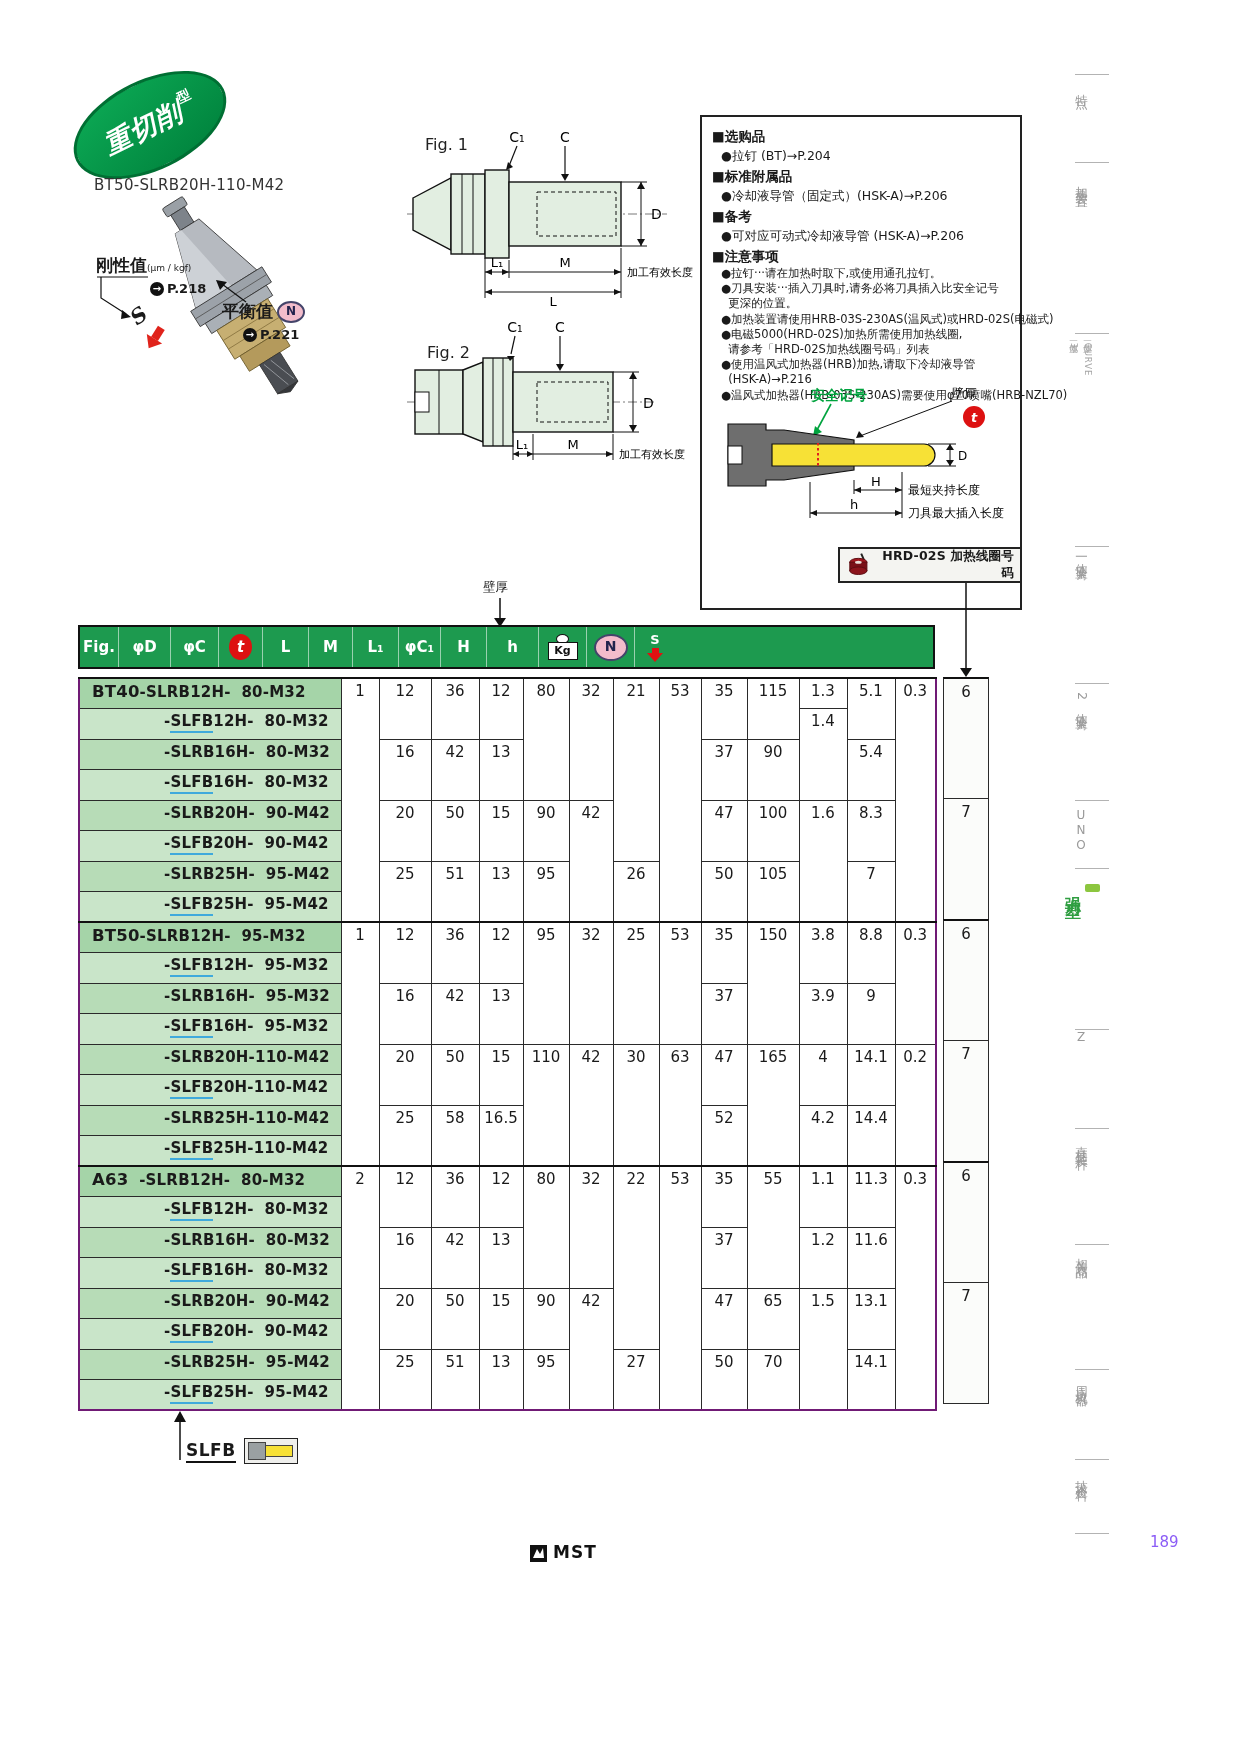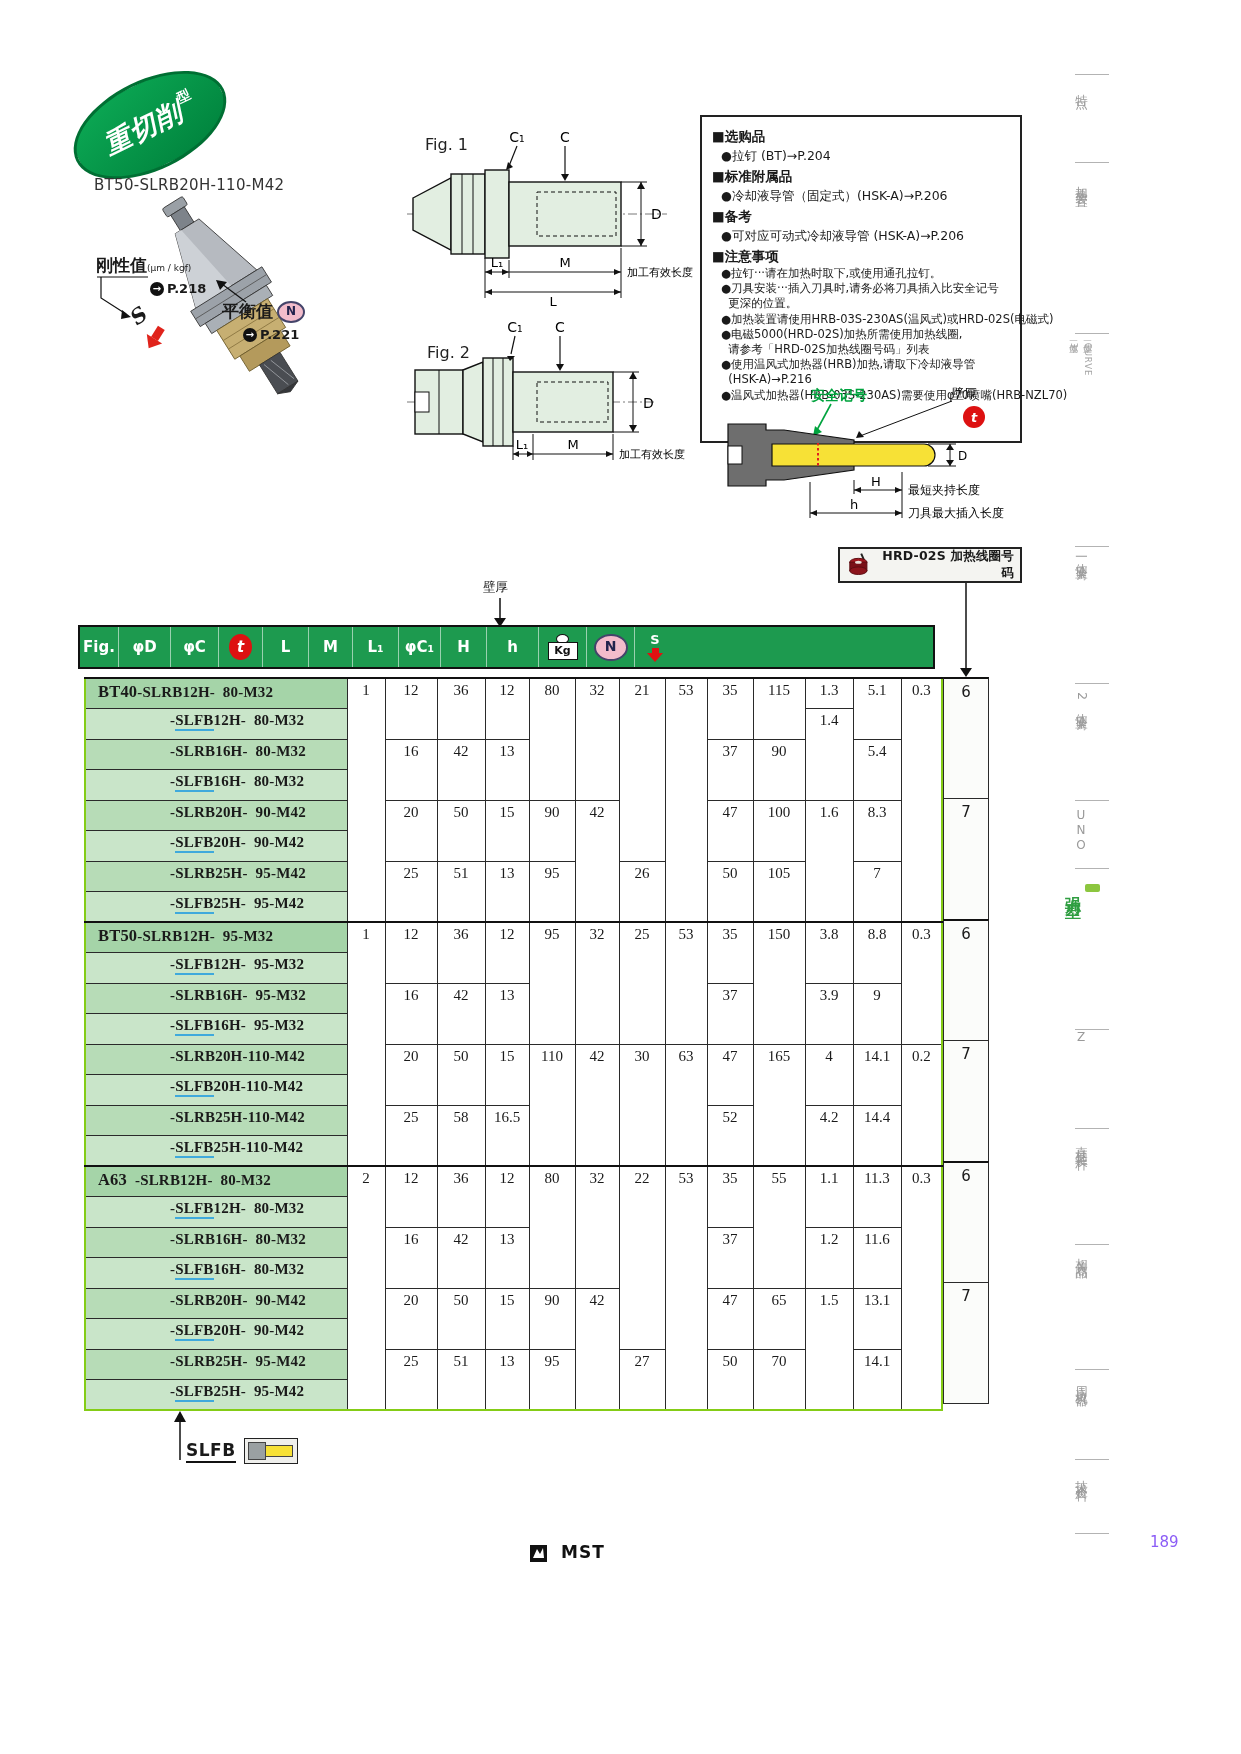--- a/index.html
+++ b/index.html
@@ -29,21 +29,21 @@
   .red-arrow{position:absolute;left:146px;top:326px;width:18px;transform:rotate(32deg);}
   .red-arrow .stem{display:block;width:8px;height:13px;background:#e0231b;margin:0 auto;}
   .red-arrow .head{display:block;width:0;height:0;border-left:9px solid transparent;
                    border-right:9px solid transparent;border-top:11px solid #e0231b;}
   .bal-label{position:absolute;left:222px;top:300px;display:flex;align-items:center;gap:4px;}
   .bal-label b{font-size:17px;}
   .nbadge-sm{display:inline-block;width:24px;height:18px;background:#f2bccb;border:2px solid #44446a;
              border-radius:50%;color:#23234d;font-size:12px;font-weight:bold;text-align:center;line-height:16px;}
 
   
-  .info-box{position:absolute;left:700px;top:115px;width:322px;height:328px;border:2px solid #222;
+  .info-box{position:absolute;left:700px;top:115px;width:322px;height:495px;border:2px solid #222;
             background:#fff;padding:8px 10px;box-sizing:border-box;}
   .ib-title{font-size:13.5px;font-weight:bold;margin-top:3px;}
   .ib-item{font-size:12.5px;padding-left:9px;margin-top:2px;white-space:pre;}
   .ib-note{font-size:11.5px;line-height:15.2px;padding-left:9px;white-space:pre;}
 
   
   .coil-box{position:absolute;left:838px;top:547px;width:184px;height:36px;border:2px solid #222;
             background:#f4f4f1;display:flex;align-items:center;gap:6px;padding:0 6px;box-sizing:border-box;}
   .coil-box span{font-size:12.5px;font-weight:bold;letter-spacing:.2px;text-align:right;}
 
@@ -63,22 +63,22 @@
           font-weight:bold;line-height:16px;text-align:center;padding:0 2px;}
   .nbadge{display:inline-block;width:30px;height:23px;background:#f2bccb;border:2px solid #44446a;
           border-radius:50%;color:#23234d;font-size:14px;font-weight:bold;text-align:center;line-height:20px;}
   .sarr{display:flex;flex-direction:column;align-items:center;line-height:1;}
   .sarr b{font-size:13px;color:#fff;margin-bottom:2px;}
   .sarr .stem{width:7px;height:5px;background:#e01111;}
   .sarr .head{width:0;height:0;border-left:8px solid transparent;border-right:8px solid transparent;
               border-top:9px solid #e01111;}
 
   
-  .tbody-tbl{position:absolute;left:84px;top:677px;width:857px;border-collapse:collapse;
-             table-layout:fixed;border:2px solid #84cc16;font-family:Liberation Serif, serif;}
+  .tbody-tbl{position:absolute;left:78px;top:677px;width:857px;border-collapse:collapse;
+             table-layout:fixed;border:2px solid #701a75;}
   .tbody-tbl tr{height:30.5px;}
   .tbody-tbl td{border:1px solid #2a2a2a;vertical-align:top;padding:3px 0 0 0;font-size:15px;}
   .tbody-tbl td.num{text-align:center;}
   .tbody-tbl tr.bfirst td{border-top:2.5px solid #111;}
   td.model{background:#b7dcb7;font-weight:bold;white-space:pre;padding-left:84px;letter-spacing:.2px;}
   td.model.alt{background:#c9e5c9;}
   td.model.bstart{background:#a5d4a8;padding-left:12px;}
   td.model b{font-size:16.5px;}
   td.model .ul{border-bottom:2.5px solid #3fa9dc;padding-bottom:1px;}
 
@@ -91,21 +91,21 @@
 
   
   .slfb-note{position:absolute;left:186px;top:1438px;display:flex;align-items:center;gap:8px;}
   .slfb-note b{font-size:17px;letter-spacing:.5px;border-bottom:2.5px solid #111;padding-bottom:1px;}
   .slfb-icon{display:inline-flex;align-items:center;width:54px;height:26px;border:1.5px solid #222;
              background:#efefec;box-sizing:border-box;padding:3px;}
   .slfb-icon .grip{width:16px;height:16px;background:#9aa0a2;border:1px solid #444;}
   .slfb-icon .rod{width:26px;height:10px;background:#f7e136;border:1px solid #444;border-left:none;}
 
   
-  .footer-brand{position:absolute;left:530px;top:1542px;display:flex;align-items:center;gap:12px;}
+  .footer-brand{position:absolute;left:530px;top:1542px;display:flex;align-items:center;gap:4px;}
   .footer-brand span{font-size:17px;font-weight:bold;letter-spacing:1px;color:#111;}
   .page-num{position:absolute;left:1150px;top:1533px;font-size:15px;color:#8b5cf6;}
 
   
   .sbitem{position:absolute;left:1056px;width:50px;display:flex;flex-direction:row;
           justify-content:center;align-items:flex-start;gap:2px;}
   .sbitem .col{writing-mode:vertical-rl;color:#9a9a9a;font-size:12.5px;letter-spacing:3px;}
   .sbitem .col .sl2{font-size:9px;letter-spacing:1px;margin-top:4px;}
   .sbitem.small .col{font-size:8.5px;letter-spacing:1px;color:#a5a5a5;}
   .sbitem.latin .col{text-orientation:upright;letter-spacing:1px;font-size:12px;}

